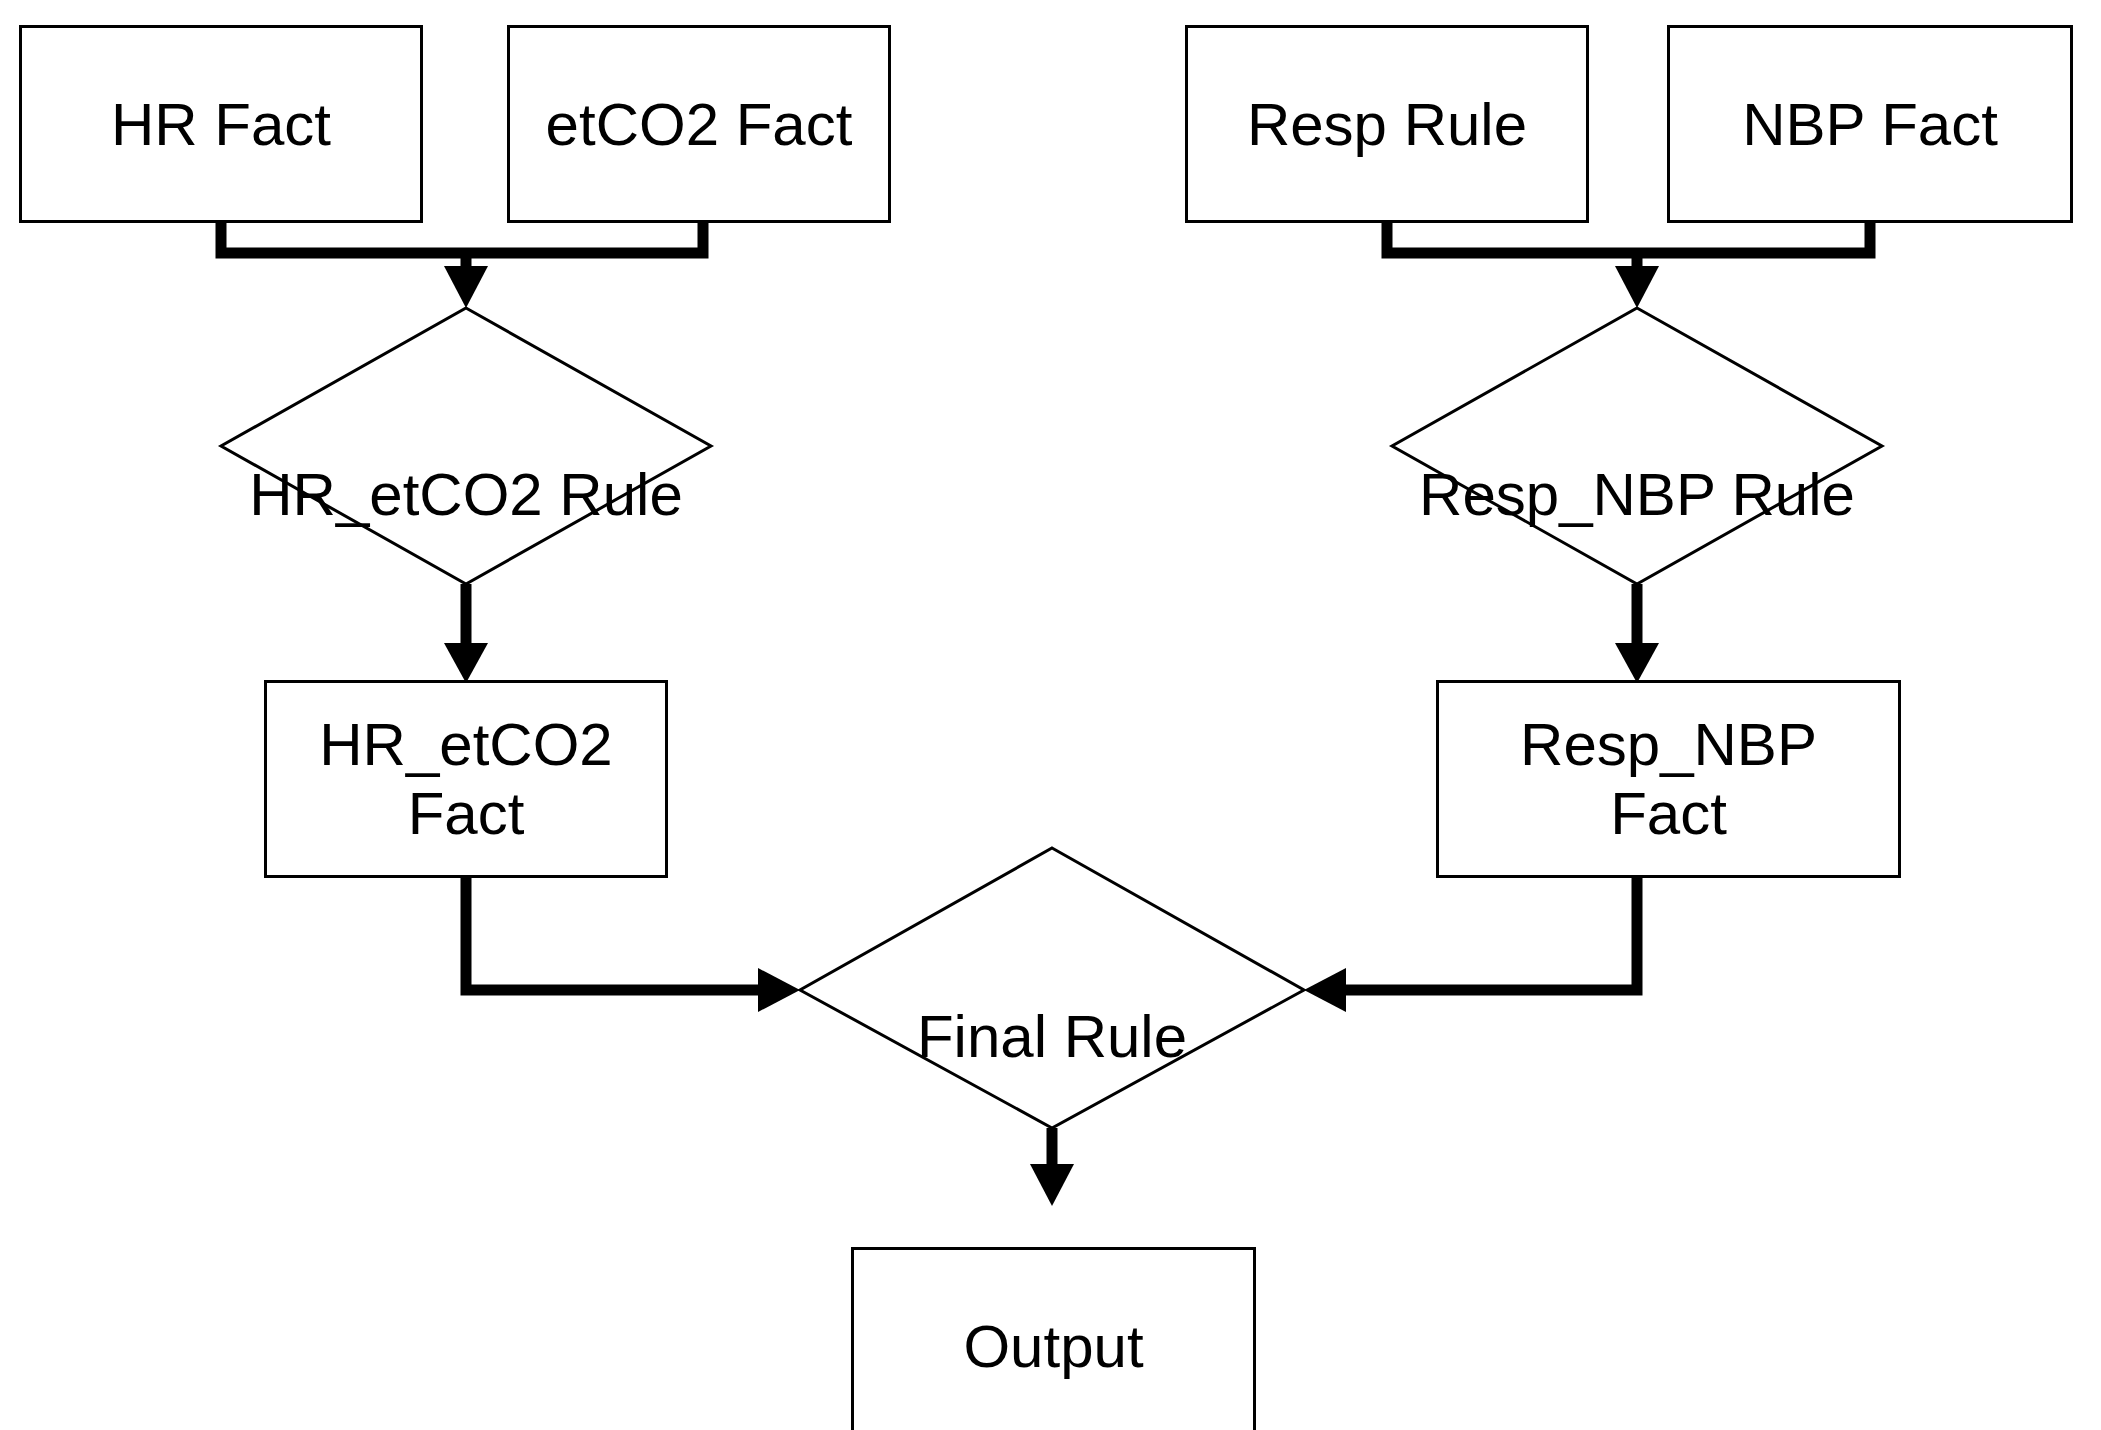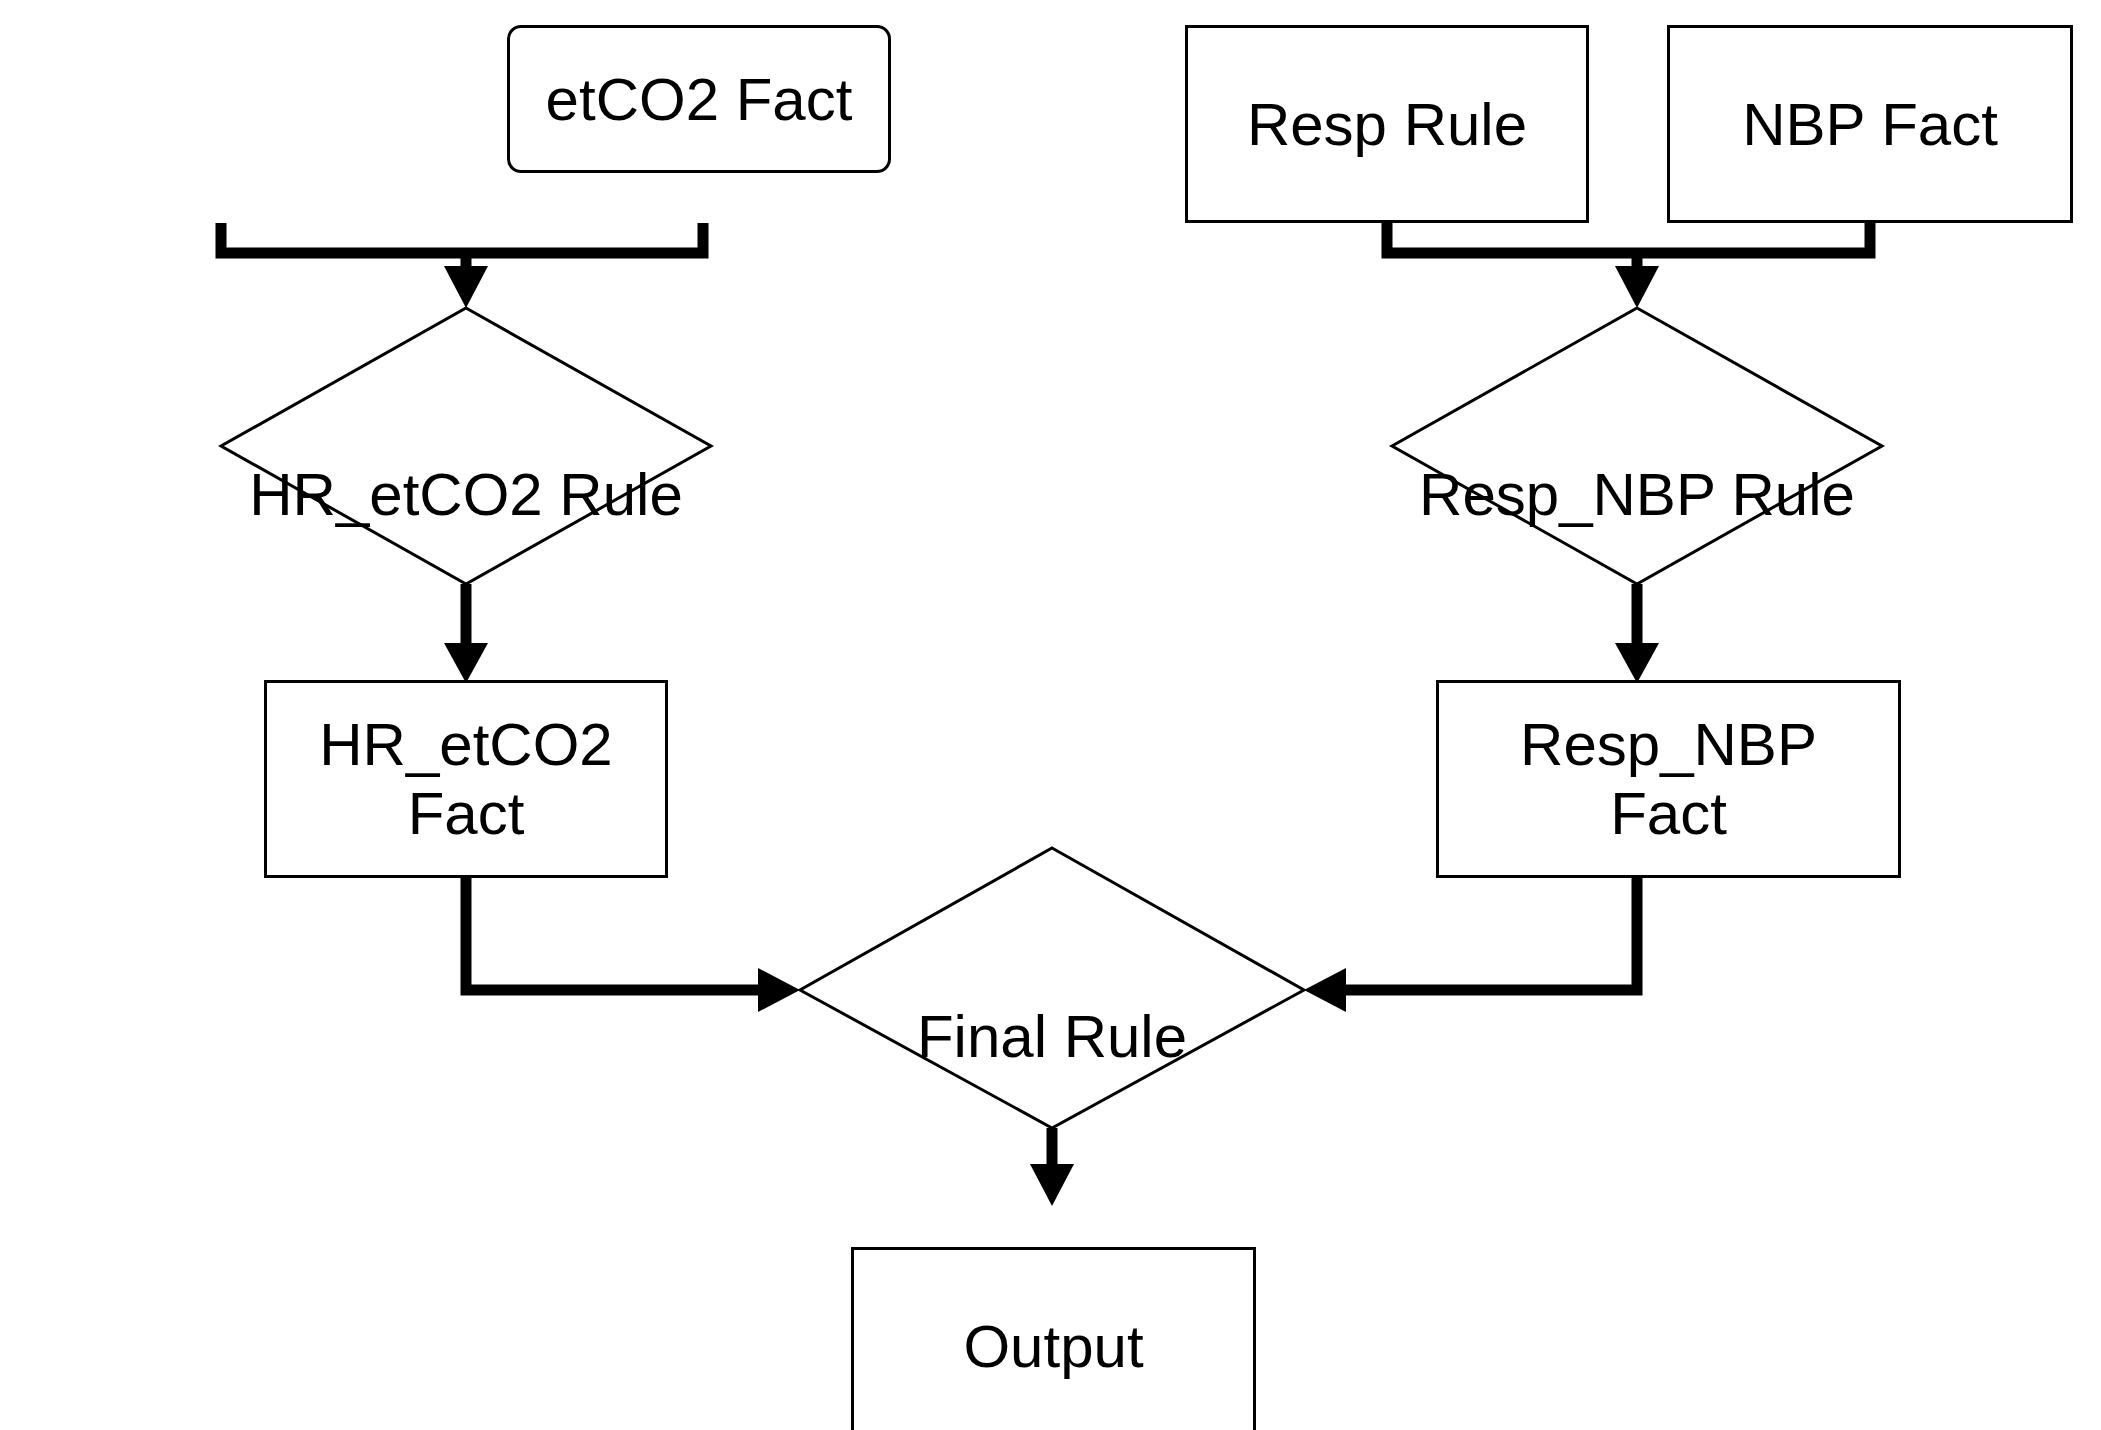--- a/index.html
+++ b/index.html
@@ -40,21 +40,21 @@
   .diamond-label {
     position: absolute;
     transform: translate(-50%, -50%);
     font-size: 60px;
     white-space: nowrap;
     text-align: left;
     margin-top: 48px;
   }
   
   .hr-fact        { left: 19px;   top: 25px;   width: 404px; height: 198px; }
-  .etco2-fact     { left: 507px;  top: 25px;   width: 384px; height: 148px; border-radius: 14px; }
+  .etco2-fact     { left: 507px;  top: 25px;   width: 384px; height: 198px; }
   .resp-fact      { left: 1185px; top: 25px;   width: 404px; height: 198px; }
   .nbp-fact       { left: 1667px; top: 25px;   width: 406px; height: 198px; text-align: right; }
   .hr-etco2-fact  { left: 264px;  top: 680px;  width: 404px; height: 198px; text-align: right; }
   .resp-nbp-fact  { left: 1436px; top: 680px;  width: 465px; height: 198px; }
   .output-box     { left: 851px;  top: 1247px; width: 405px; height: 198px; }
   
   .hr-etco2-rule-label { left: 466px;  top: 446px; }
   .resp-nbp-rule-label { left: 1637px; top: 446px; }
   .final-rule-label    { left: 1052px; top: 988px; }
 </style>
@@ -86,20 +86,23 @@
     <polygon points="758,968 758,1012 800,990" fill="#000"></polygon>
     <path d="M1637 877 L1637 990 L1346 990" fill="none" stroke="#000" stroke-width="11" stroke-linejoin="miter"></path>
     <polygon points="1346,968 1346,1012 1304,990" fill="#000"></polygon>
 
     <polygon points="1052,848 1304,990 1052,1128 800,990" fill="#fff" stroke="#000" stroke-width="3"></polygon>
 
     <path d="M1052 1128 L1052 1166" fill="none" stroke="#000" stroke-width="11"></path>
     <polygon points="1030,1164 1074,1164 1052,1206" fill="#000"></polygon>
   </svg>
 
+  <div class="node hr-fact">
+    <span>HR Fact</span>
+  </div>
 
   <div class="node etco2-fact">
     <span>etCO2 Fact</span>
   </div>
 
   <div class="node resp-fact">
     <span>Resp Rule</span>
   </div>
 
   <div class="node nbp-fact">

